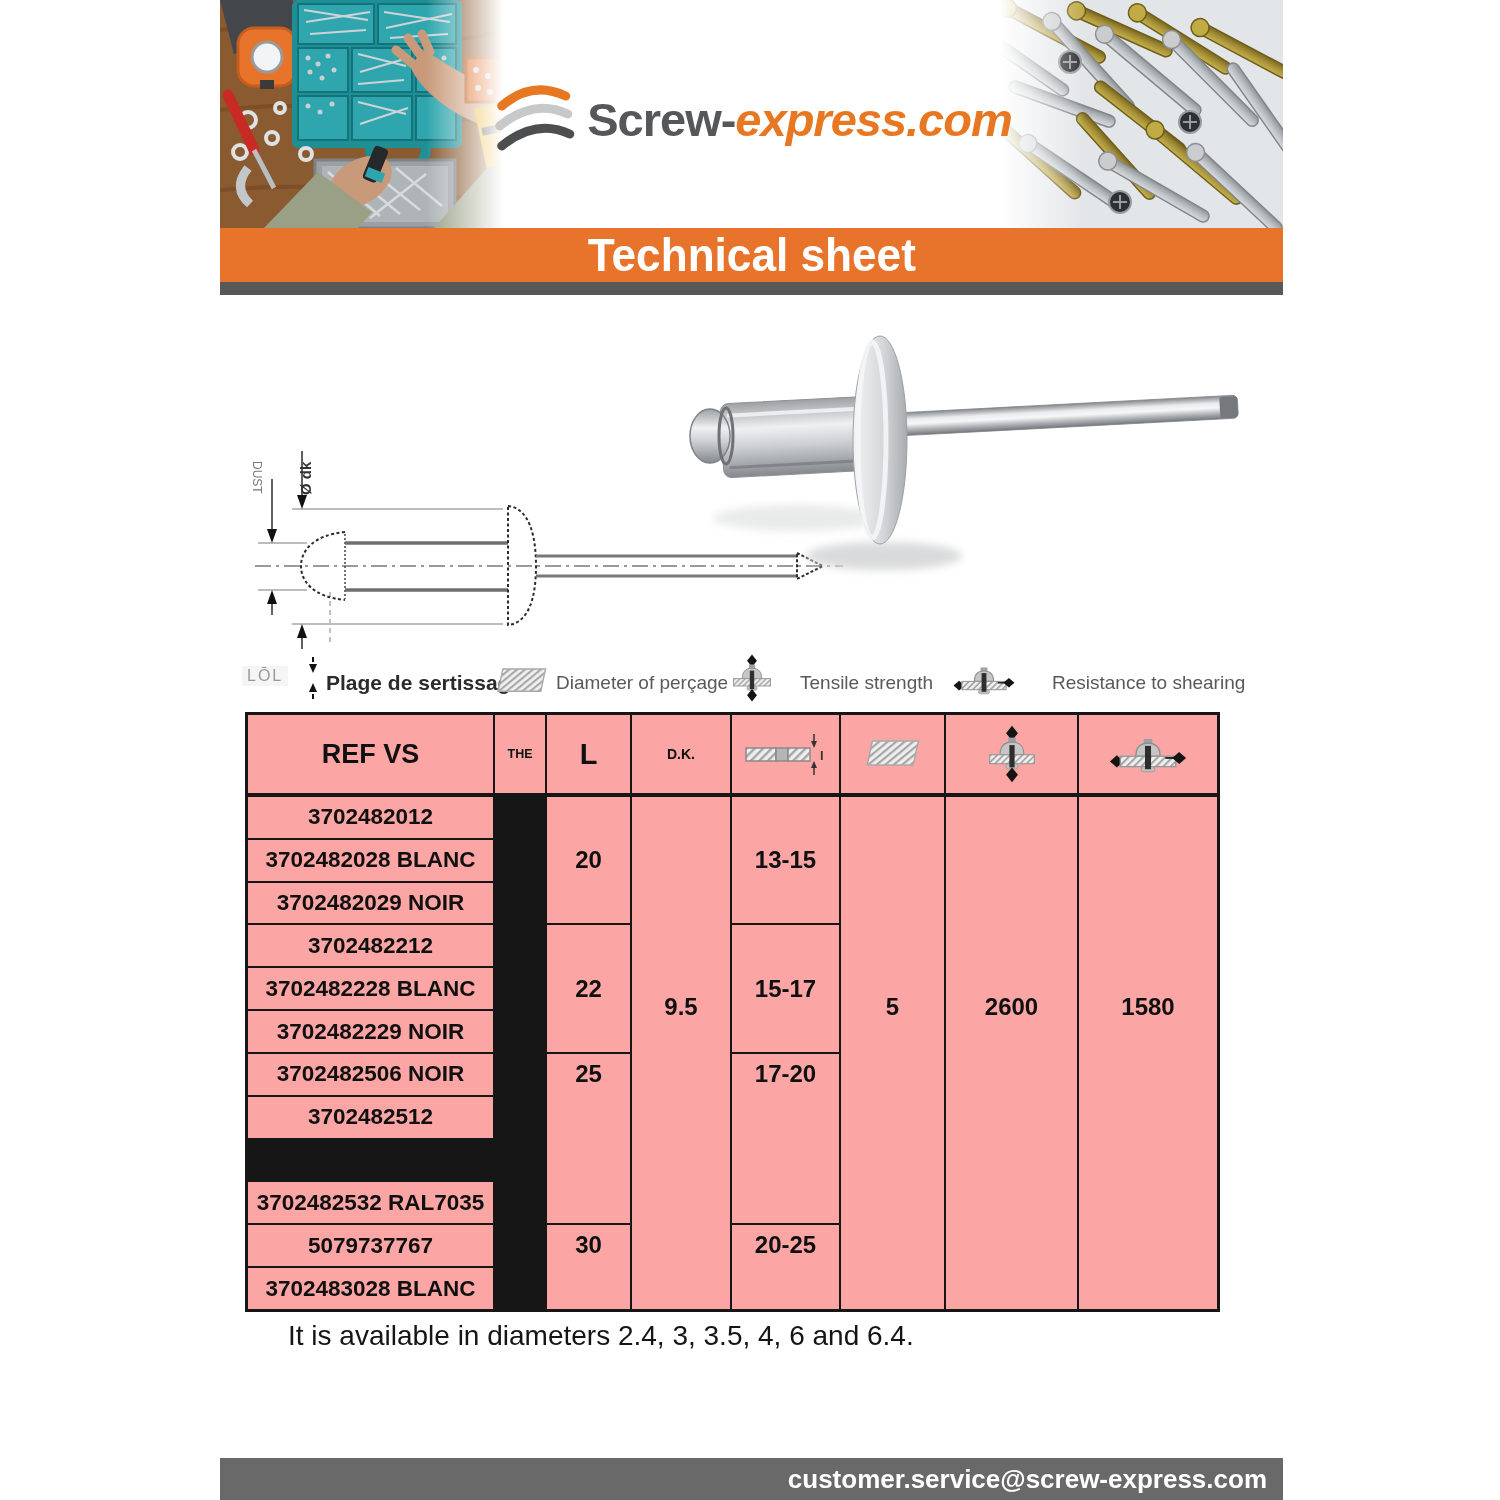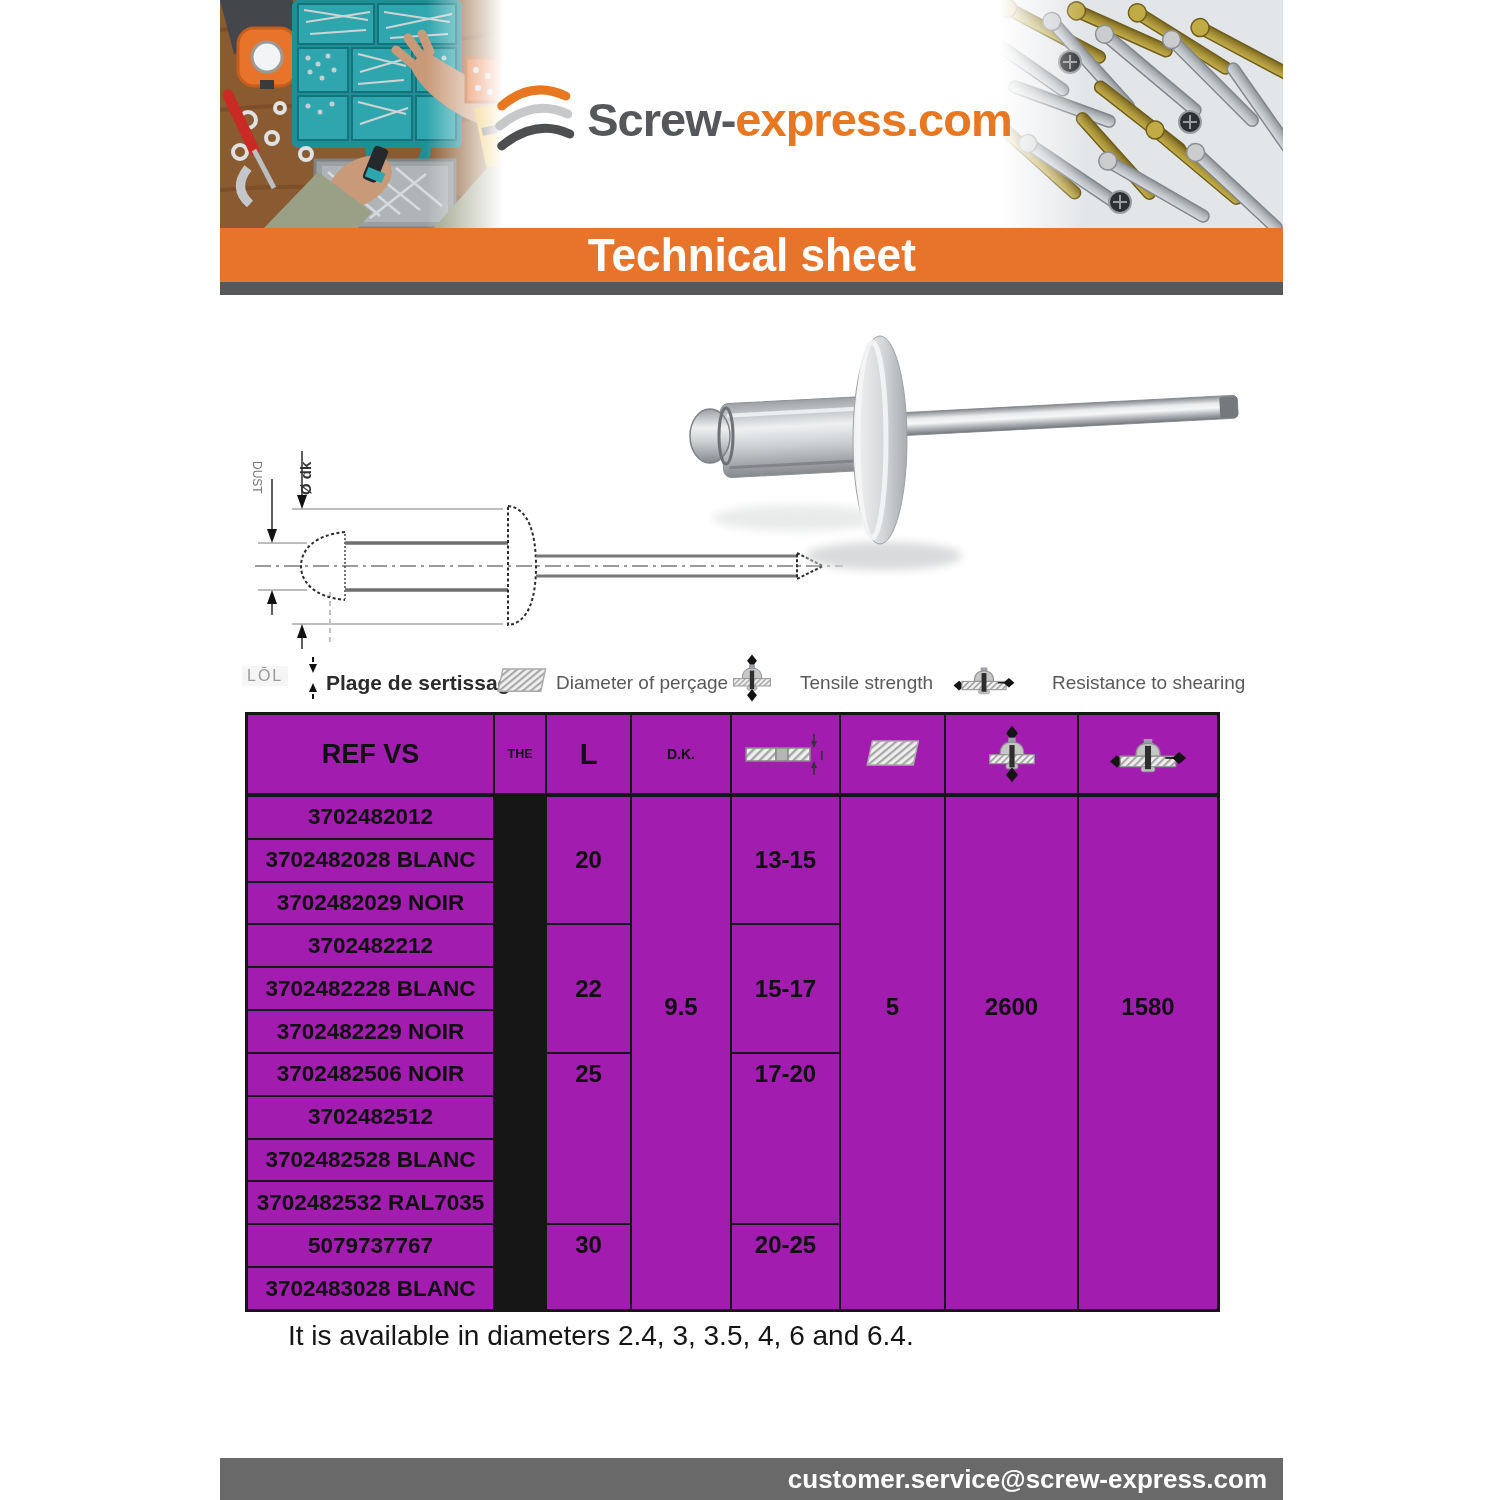--- a/index.html
+++ b/index.html
@@ -8,21 +8,21 @@
   .content{position:absolute;left:220px;top:0;width:1063px;height:1500px;}
 
   
   .hdr{position:absolute;left:0;top:0;width:1063px;height:228px;background:#fff;}
   .hdr-photo{position:absolute;top:0;width:283px;height:228px;}
   .hdr-photo.left{left:0;} .hdr-photo.right{left:780px;}
   .logo{position:absolute;left:50%;top:80px;transform:translateX(-50%);
         display:flex;align-items:center;gap:12px;white-space:nowrap;}
   .logo-text{font-size:47px;font-weight:bold;letter-spacing:-1px;}
   .logo-prefix{color:#56575B;}
-  .logo-suffix{color:#E87722;}
+  .logo-suffix{color:#E87722;font-style:italic;}
 
   .banner{position:absolute;left:0;top:228px;width:1063px;height:54px;background:#E8742C;
           display:flex;align-items:flex-start;justify-content:center;}
   .banner-title{color:#fff;font-size:46px;font-weight:800;letter-spacing:0px;transform:scaleX(.96);}
   .strip{position:absolute;left:0;top:282px;width:1063px;height:13px;background:#56585A;}
 
   
   .draw-svg{position:absolute;left:25px;top:383px;}
   .photo-svg{position:absolute;left:428px;top:328px;}
 
@@ -35,21 +35,21 @@
   .lg-text{font-size:19px;color:#595959;top:20px;}
   .lg-text.bold{font-weight:bold;color:#2b2b2b;font-size:21px;top:19px;}
   .lg-plage{left:106px;} .lg-drill{left:336px;} .lg-tensile{left:580px;} .lg-shear{left:832px;}
   .lg-ico-hatch{left:276px;top:14px;} .lg-ico-jv{left:512px;top:2px;} .lg-ico-jh{left:732px;top:10px;}
 
   
   .tech-table{position:absolute;left:25px;top:712px;width:975px;height:600px;
     background:#161616;display:grid;box-sizing:border-box;padding:3px;gap:2px;
     grid-template-columns:245px 50px 83px 98px 107px 103px 131px 138px;
     grid-template-rows:80px repeat(12,1fr);}
-  .c{background:#a21caf;display:flex;align-items:center;justify-content:center;
+  .c{background:#fca5a5;display:flex;align-items:center;justify-content:center;
      font-weight:bold;color:#101010;white-space:nowrap;}
   .hd{border-bottom:2px solid #161616;}
   .h-ref{font-size:27px;} .h-the{font-size:12.5px;} .h-l{font-size:29px;} .h-dk{font-size:14px;}
   .ref{font-size:22.5px;}
   .val{font-size:24px;}
   .top{align-items:flex-start;padding-top:6px;box-sizing:border-box;}
   .mid{position:relative;}
   .mid>span{position:absolute;left:0;width:100%;top:41%;transform:translateY(-50%);text-align:center;}
 
   .note{position:absolute;left:68px;top:1320px;font-size:28px;color:#151515;}
@@ -442,21 +442,20 @@
       </div>
 
       <div class="c ref" style="grid-column:1;grid-row:2">3702482012</div>
       <div class="c ref" style="grid-column:1;grid-row:3">3702482028 BLANC</div>
       <div class="c ref" style="grid-column:1;grid-row:4">3702482029 NOIR</div>
       <div class="c ref" style="grid-column:1;grid-row:5">3702482212</div>
       <div class="c ref" style="grid-column:1;grid-row:6">3702482228 BLANC</div>
       <div class="c ref" style="grid-column:1;grid-row:7">3702482229 NOIR</div>
       <div class="c ref" style="grid-column:1;grid-row:8">3702482506 NOIR</div>
       <div class="c ref" style="grid-column:1;grid-row:9">3702482512</div>
-      <div class="c ref" style="grid-column:1;grid-row:10">3702482528 BLANC</div>
       <div class="c ref" style="grid-column:1;grid-row:11">3702482532 RAL7035</div>
       <div class="c ref" style="grid-column:1;grid-row:12">5079737767</div>
       <div class="c ref" style="grid-column:1;grid-row:13">3702483028 BLANC</div>
 
 
       <div class="c val" style="grid-column:3;grid-row:2/span 3">20</div>
       <div class="c val" style="grid-column:3;grid-row:5/span 3">22</div>
       <div class="c val top" style="grid-column:3;grid-row:8/span 4">25</div>
       <div class="c val top" style="grid-column:3;grid-row:12/span 2">30</div>
 

